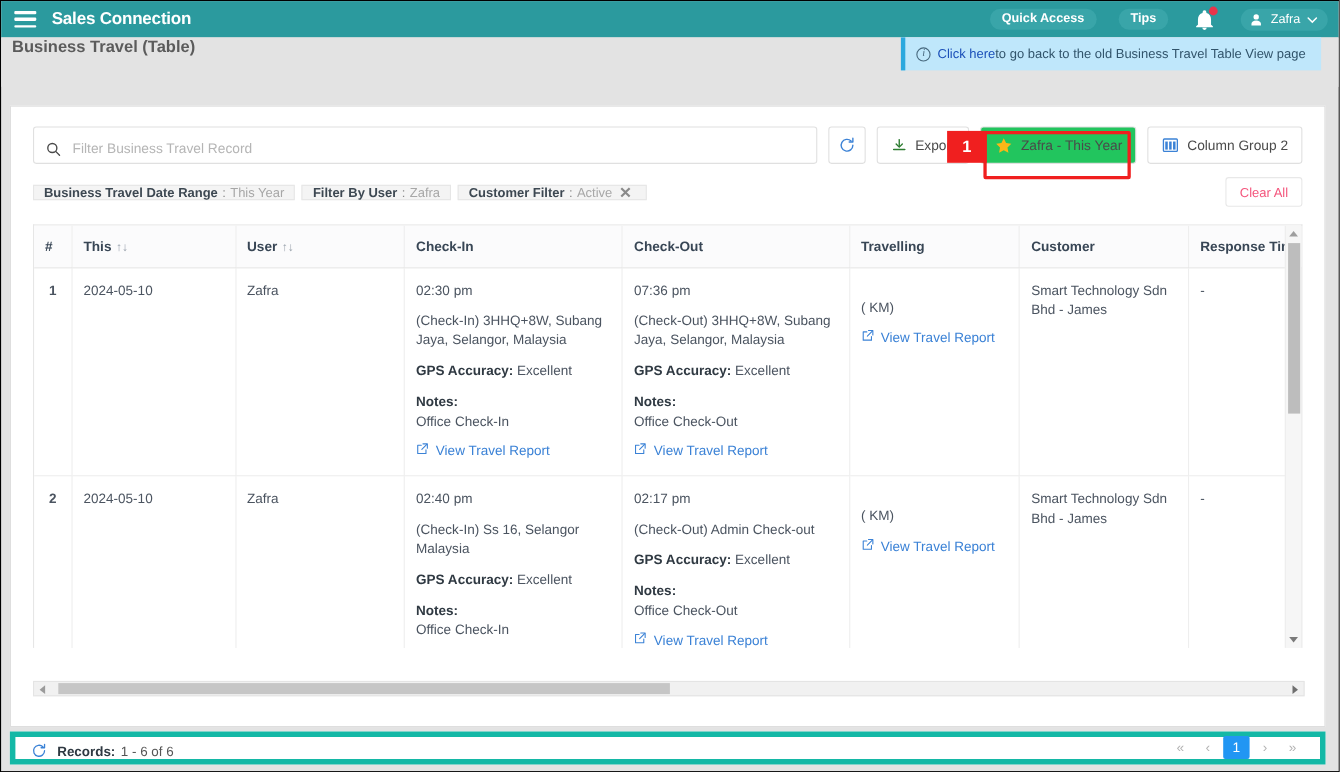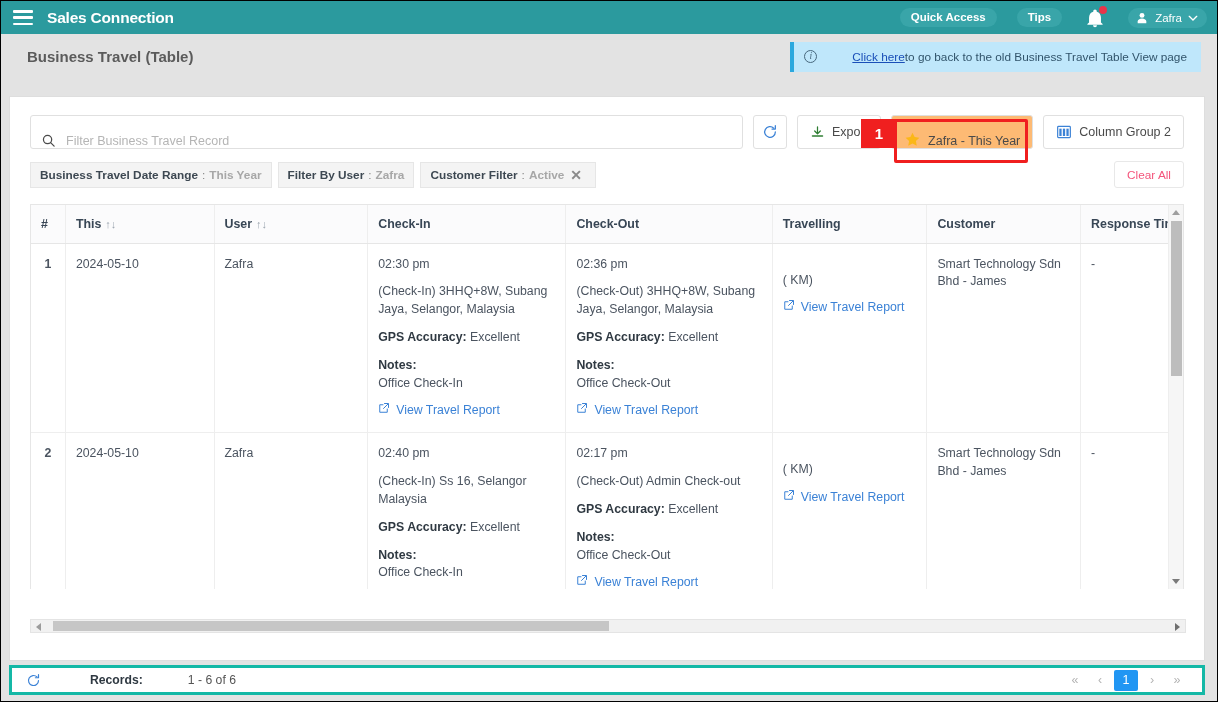--- a/index.html
+++ b/index.html
@@ -61,22 +61,21 @@
     background: #39a5a9; border-radius: 12px;
     display:flex; align-items:center; gap:6px;
     padding: 3px 9px 3px 7px; font-size: 11.5px; cursor:pointer;
   }
 
   
   .titlebar {
     height: 45px;
     background: #e3e3e3;
     display: flex;
-    align-items: center;
-    padding: 0 16px 0 26px;
+    padding: 0 16px 0 10px;
     position: relative;
   }
   .page-title {
     font-size: 15px; font-weight: bold; color: #5b5b5b;
   }
   .infobox {
     margin-left: auto;
     display: flex; align-items: center;
     background: #bfe7fb;
     border-left: 4px solid #2ba8de;
@@ -84,21 +83,21 @@
     padding: 0 14px 0 10px;
     font-size: 11.8px;
     color: #31546b;
     white-space: nowrap;
   }
   .infobox .i-icon {
     display:inline-block; width:13px; height:13px; border:1.3px solid #47687d;
     border-radius:50%; text-align:center; line-height:11px; font-size:9.5px;
     font-style: italic; font-family:"Liberation Serif",serif; margin-right:6px; color:#47687d;
   }
-  .infobox a { color:#1a4fb8; text-decoration: underline; cursor:pointer;margin-left:29px; }
+  .infobox a { color:#1a4fb8; cursor:pointer; }
 
   
   .card {
     position: absolute;
     left: 8px; top: 95px;
     width: 1196px; height: 565px;
     background: #ffffff;
     border: 1px solid #dedede;
   }
 
@@ -106,22 +105,22 @@
   .toolbar {
     display: flex; align-items: center;
     padding: 18px 20px 0 20px;
     gap: 0;
   }
   .search-box {
     flex: 1;
     height: 34px;
     border: 1px solid #e0e0e0;
     border-radius: 3px;
-    display: flex; align-items: flex-end;
-    padding: 0 10px;
+    display: flex; align-items: flex-start;
+    padding: 12px 10px;
     max-width: 714px;
   }
   .search-box input {
     border: none; outline: none; flex: 1;
     font-size: 12.5px; font-family:"Liberation Sans",sans-serif;
     color: #555; margin-left: 10px; background: transparent;
   }
   .search-box input::placeholder { color: #b5b5b5; }
   .tb-btn {
     height: 34px;
@@ -129,21 +128,21 @@
     border-radius: 3px;
     background: #fff;
     display: flex; align-items:center; justify-content:center;
     gap: 7px;
     padding: 0 12px;
     font-size: 12.5px; color: #4a4a4a;
     cursor: pointer; white-space: nowrap;
   }
   .tb-btn.icon-only { width: 34px; padding: 0; }
   .tb-gap { width: 10px; }
-  .tb-btn.fav { background: #fdba74; align-items: flex-end; }
+  .tb-btn.fav { background: #22c55e; }
 
   
   .annot {
     position: absolute;
     left: 893px; top: 118px;
     width: 134px; height: 44px;
     border: 3px solid #f01f1f;
     border-radius: 2px;
     pointer-events: none;
   }
@@ -156,34 +155,34 @@
     font-size: 15px; font-weight: bold;
     display:flex; align-items:center; justify-content:center;
   }
 
   
   .chips {
     display: flex; align-items: center;
     padding: 12px 20px 0 20px;
   }
   .chip {
-    height: 26px;
+    height: 14px;
     background: #f4f4f4;
     border: 1px solid #e6e6e6;
     display:flex; align-items:center;
     padding: 0 9px;
     font-size: 11.8px;
     color: #3d4852;
     font-weight: bold;
     white-space: nowrap;
     margin-right: 6px;
     cursor: pointer;
   }
   .chip .sep { font-weight: normal; margin: 0 4px; color:#888; }
-  .chip .val { font-weight: bold; color: #a7a7a7; }
+  .chip .val { font-weight: normal; color: #a7a7a7; }
   .chip-x {
     color: #8a8a8a; font-size: 14px; margin-left: 2px; cursor:pointer;
     padding: 0 4px;
   }
   .clear-all {
     margin-left: auto;
     height: 27px;
     border: 1px solid #e8e8e8;
     border-radius: 3px;
     background:#fff;
@@ -269,26 +268,25 @@
   }
   .hscroll .arrow-l { left: 5px; border-right: 5px solid #9b9b9b; }
   .hscroll .arrow-r { right: 5px; border-left: 5px solid #6f6f6f; }
 
   
   .footer {
     position: absolute;
     left: 8px; top: 664px;
     width: 1196px; height: 30px;
     background: #ffffff;
-    border: 3px solid #14b8a6;
-    display: flex; align-items: center;
+    border: 5px solid #14b8a6;
+    display: flex; align-items: flex-end;
     padding: 0 14px;
     font-size: 12.2px;
     color: #585f68;
-    gap: 40px;
   }
   .footer .rec-lbl { font-weight: bold; color: #2f3942; margin-left: 9px; }
   .footer .rec-val { margin-left: 5px; color:#555; }
   .pager { margin-left: auto; display:flex; align-items:center; gap: 3px; }
   .pg {
     min-width: 22px; height: 21px;
     display:flex; align-items:center; justify-content:center;
     font-size: 12.5px; color: #b3b3b3; cursor: pointer;
     padding: 0 5px;
   }
@@ -456,21 +454,21 @@
               <div class="link">
                 <svg class="ext-ic" viewBox="0 0 24 24" fill="none" aria-hidden="true">
                   <path d="M13 3h8v8" stroke="#3b82d6" stroke-width="2" stroke-linecap="round" stroke-linejoin="round"></path>
                   <path d="M20 4 11 13" stroke="#3b82d6" stroke-width="2" stroke-linecap="round"></path>
                   <path d="M18.5 14v6.5H3.5V5.5H10" stroke="#3b82d6" stroke-width="2" stroke-linecap="round" stroke-linejoin="round"></path>
                 </svg>
                 <span>View Travel Report</span>
               </div>
             </td>
             <td>
-              <div class="cell-block">02:36 pm</div>
+              <div class="cell-block">07:36 pm</div>
               <div class="cell-block">(Check-Out) 3HHQ+8W, Subang Jaya, Selangor, Malaysia</div>
               <div class="cell-block">
                 <span class="lbl">GPS Accuracy:</span>
                 <span>Excellent</span>
               </div>
               <div class="cell-block">
                 <div class="lbl">Notes:</div>
                 <div>Office Check-Out</div>
               </div>
               <div class="link">

